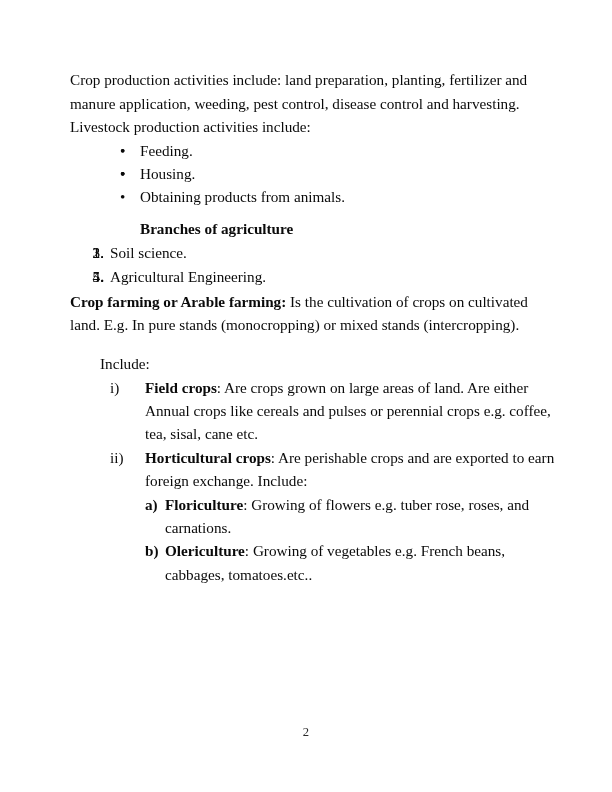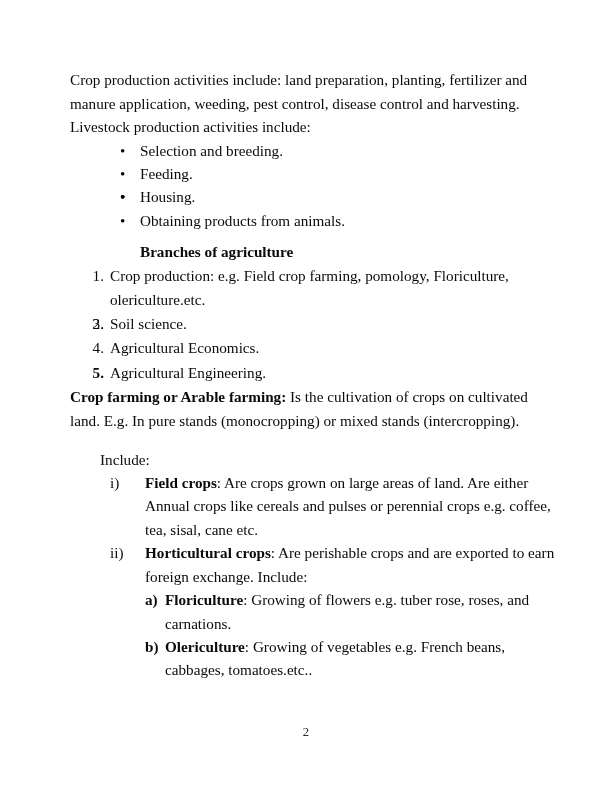--- a/index.html
+++ b/index.html
@@ -144,21 +144,20 @@
 <body>
 
 <div class="page">
   <div class="content">
 
     <p class="para">Crop production activities include: land preparation, planting, fertilizer and manure application, weeding, pest control, disease control and harvesting. Livestock production activities include:</p>
 
     <ul class="bullets">
       <li>
         <span class="dot">•</span>
-        <span>Selection and breeding.</span>
       </li>
       <li>
         <span class="dot">•</span>
         <span>Feeding.</span>
       </li>
       <li>
         <span class="dot">•</span>
       </li>
       <li>
         <span class="dot">•</span>
@@ -171,32 +170,30 @@
         <span class="dot">•</span>
         <span>Obtaining products from animals.</span>
       </li>
     </ul>
 
     <div class="subhead">Branches of agriculture</div>
 
     <ol class="numlist">
       <li>
         <span class="num">1.</span>
-        <span>Crop production: e.g. Field crop farming, pomology, Floriculture, olericulture.etc.</span>
       </li>
       <li>
         <span class="num">2.</span>
       </li>
       <li>
         <span class="num">3.</span>
         <span>Soil science.</span>
       </li>
       <li>
         <span class="num">4.</span>
-        <span>Agricultural Economics.</span>
       </li>
       <li>
         <span class="num bold">5.</span>
         <span>Agricultural Engineering.</span>
       </li>
     </ol>
 
     <p class="block-head"><span class="b">Crop farming or Arable farming:</span><span> Is the cultivation of crops on cultivated land. E.g. In pure stands (monocropping) or mixed stands (intercropping).</span></p>
 
     <div class="include-line">Include:</div>

